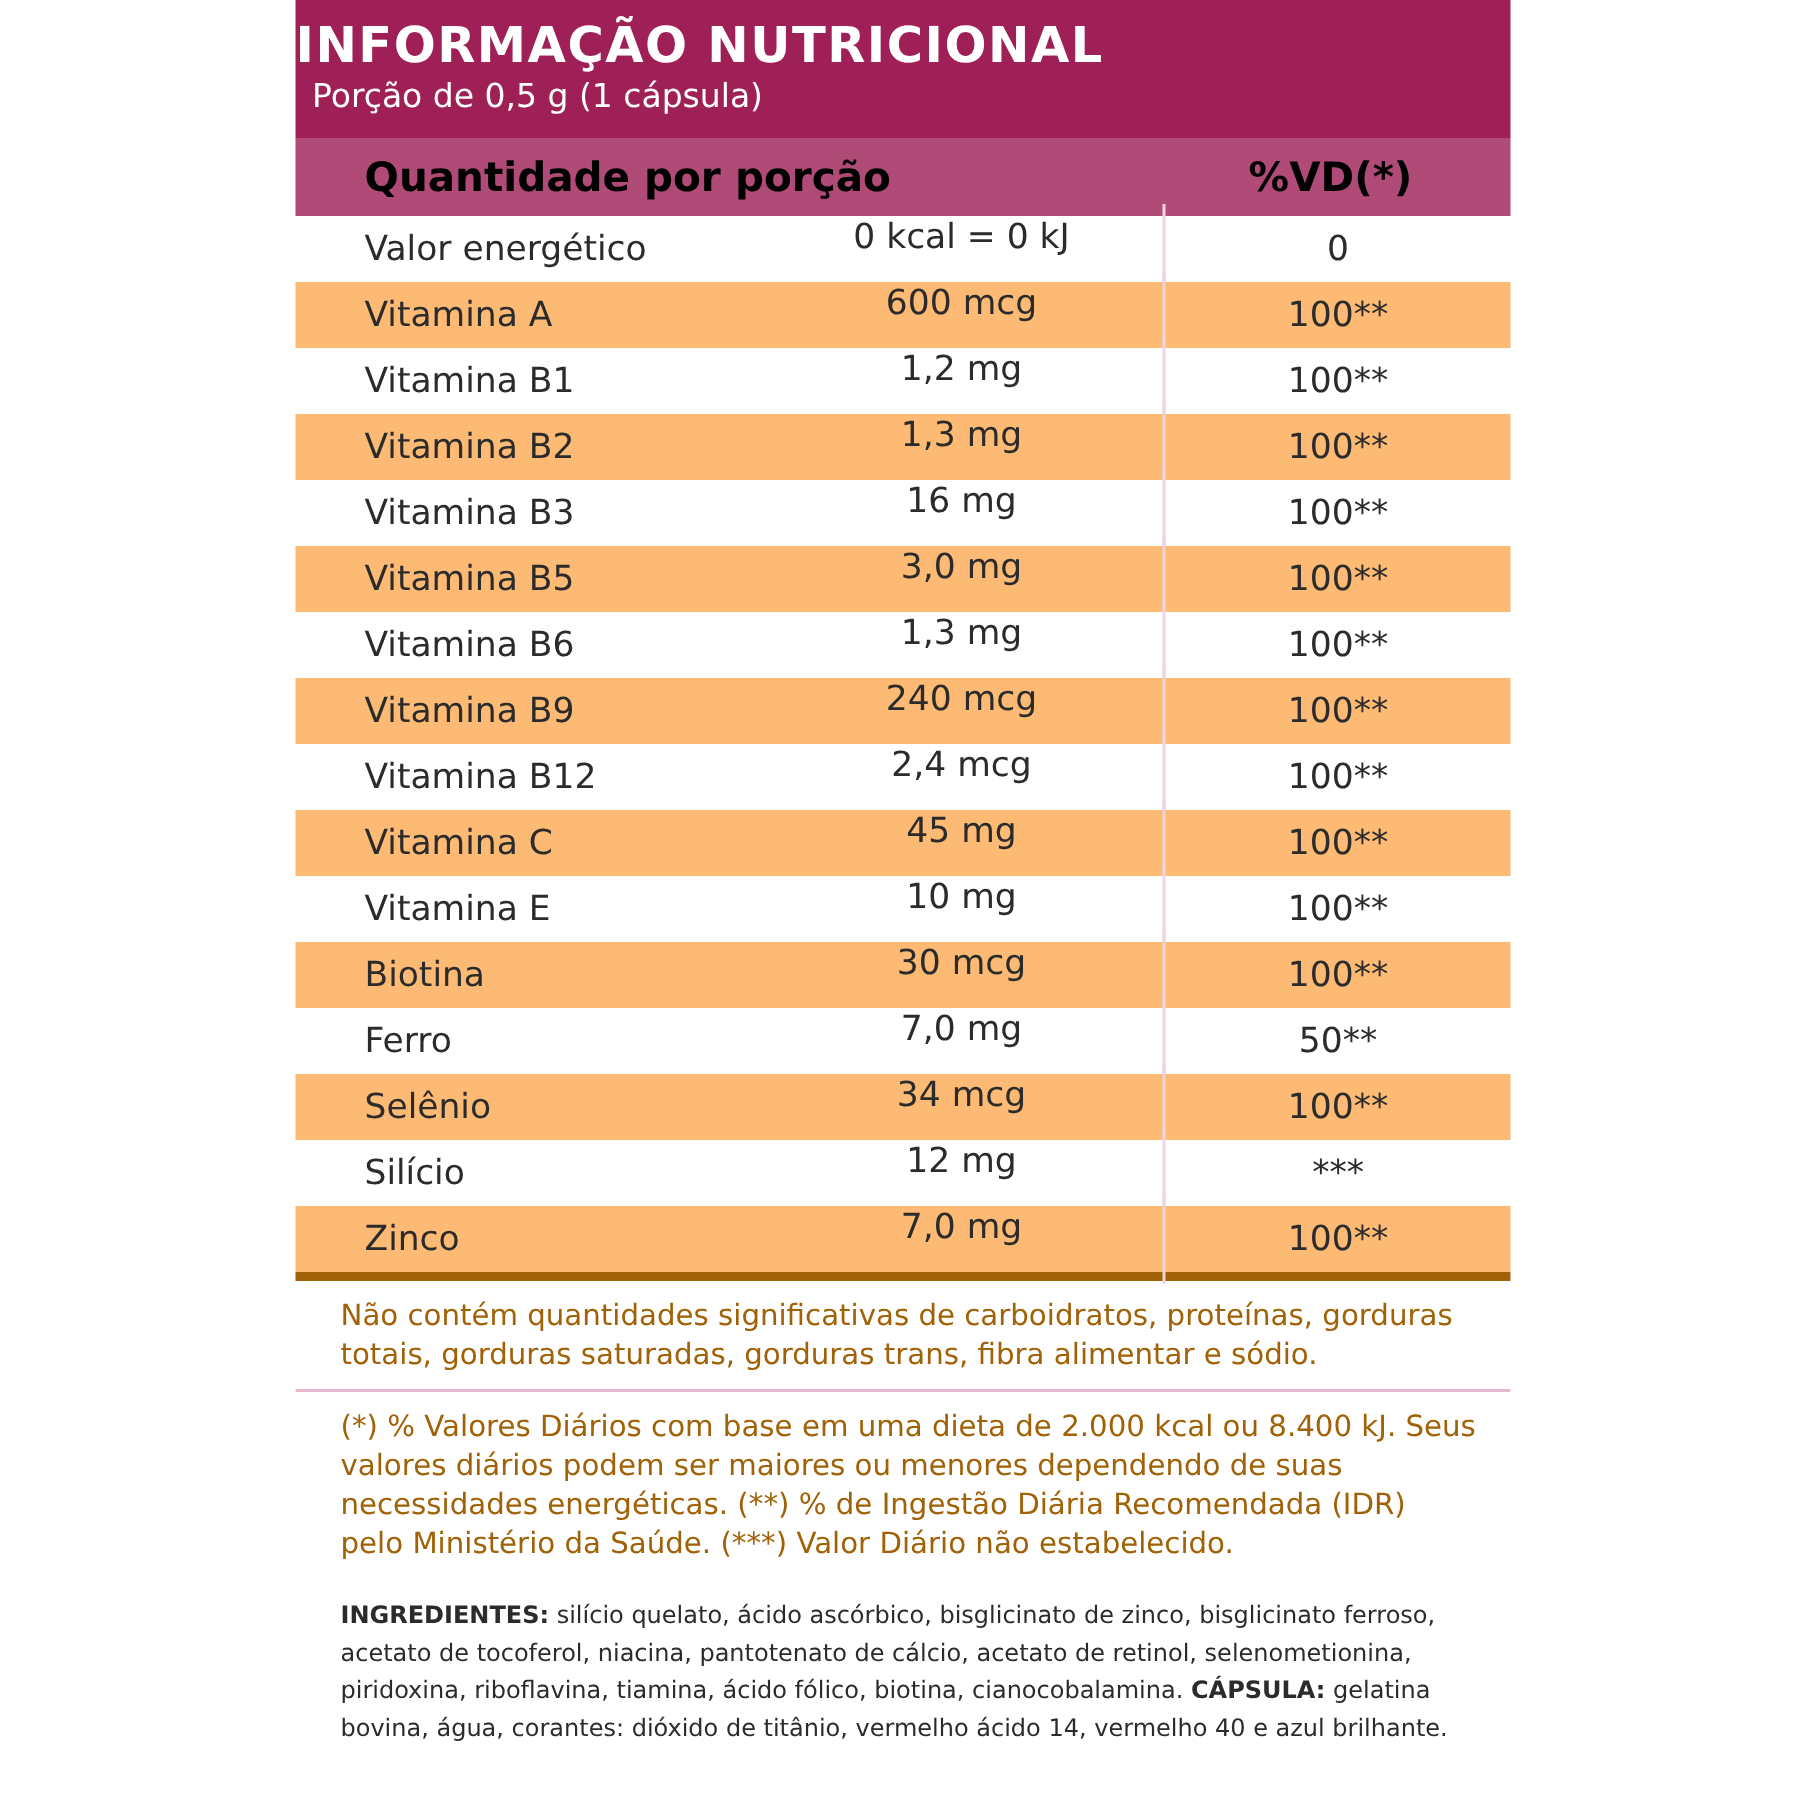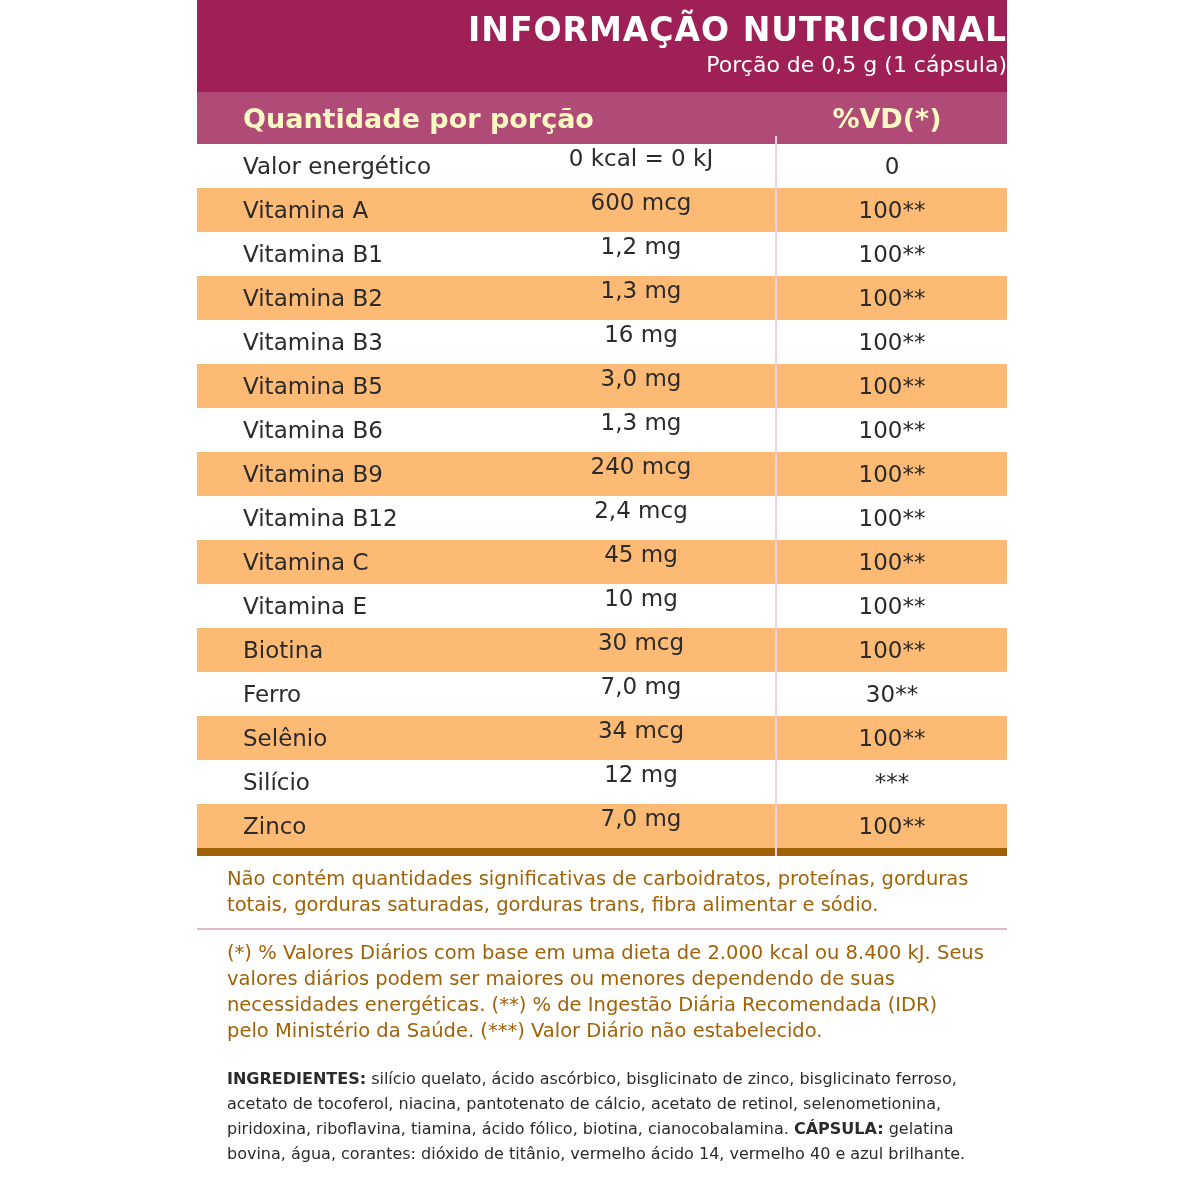--- a/index.html
+++ b/index.html
@@ -18,40 +18,40 @@
     left: 197px;
     top: 0px;
     width: 810px;
     background: #ffffff;
   }
   
   .header {
     background: #9c1f55;
     background: #9e2057;
     color: #ffffff;
-    text-align: right;
+    text-align: left;
     padding: 10px 0 12px 0;
   }
   .header-title {
     font-size: 33px;
     font-weight: bold;
     letter-spacing: 1px;
     line-height: 40px;
     font-family: "DejaVu Sans", sans-serif;
   }
   .header-sub {
     font-size: 22px;
     line-height: 30px;
     font-weight: normal;
     padding-left: 11px;
   }
   
   .colhead {
     background: #b04a77;
-    color: #fef9c3;
+    color: #000000;
     display: flex;
     align-items: center;
     height: 52px;
     padding: 0 10px;
   }
   .colhead .c1 {
     flex: 0 0 430px;
     font-size: 27px;
     font-weight: bold;
     padding-left: 36px;
@@ -61,21 +61,21 @@
     flex: 1 1 auto;
   }
   .colhead .c3 {
     flex: 0 0 220px;
     text-align: center;
     font-size: 27px;
     font-weight: bold;
   }
   
   .rows {
-    border-bottom: 8px solid #a16207;
+    border-bottom: 6px solid #a16207;
   }
   .row {
     display: flex;
     align-items: center;
     height: 44px;
     font-size: 23px;
     color: #2b2b2b;
     position: relative;
   }
   .row.odd  { background: #ffffff; }
@@ -187,21 +187,21 @@
         <div class="vd">100**</div>
       </div>
       <div class="row even">
         <div class="name">Biotina</div>
         <div class="amount">30 mcg</div>
         <div class="vd">100**</div>
       </div>
       <div class="row odd">
         <div class="name">Ferro</div>
         <div class="amount">7,0 mg</div>
-        <div class="vd">30**</div>
+        <div class="vd">50**</div>
       </div>
       <div class="row even">
         <div class="name">Selênio</div>
         <div class="amount">34 mcg</div>
         <div class="vd">100**</div>
       </div>
       <div class="row odd">
         <div class="name">Silício</div>
         <div class="amount">12 mg</div>
         <div class="vd">***</div>

